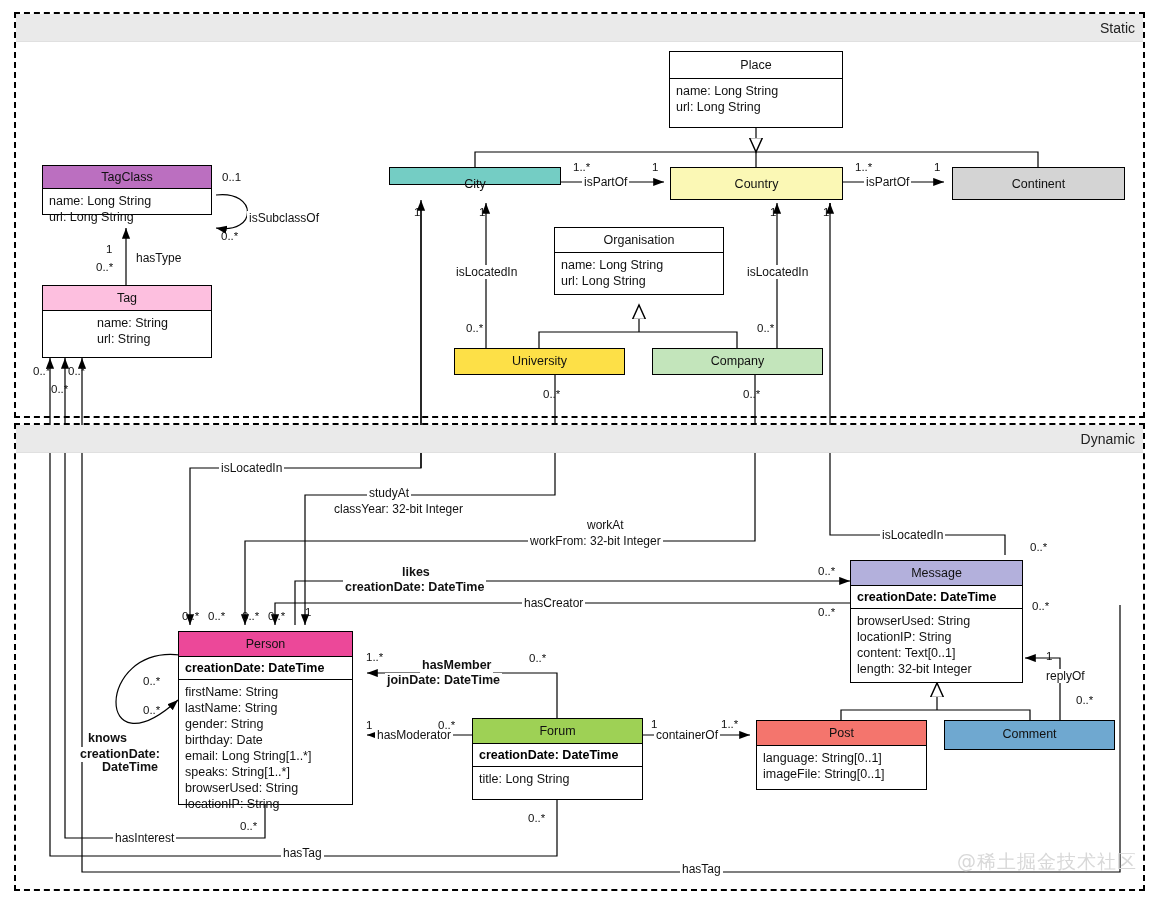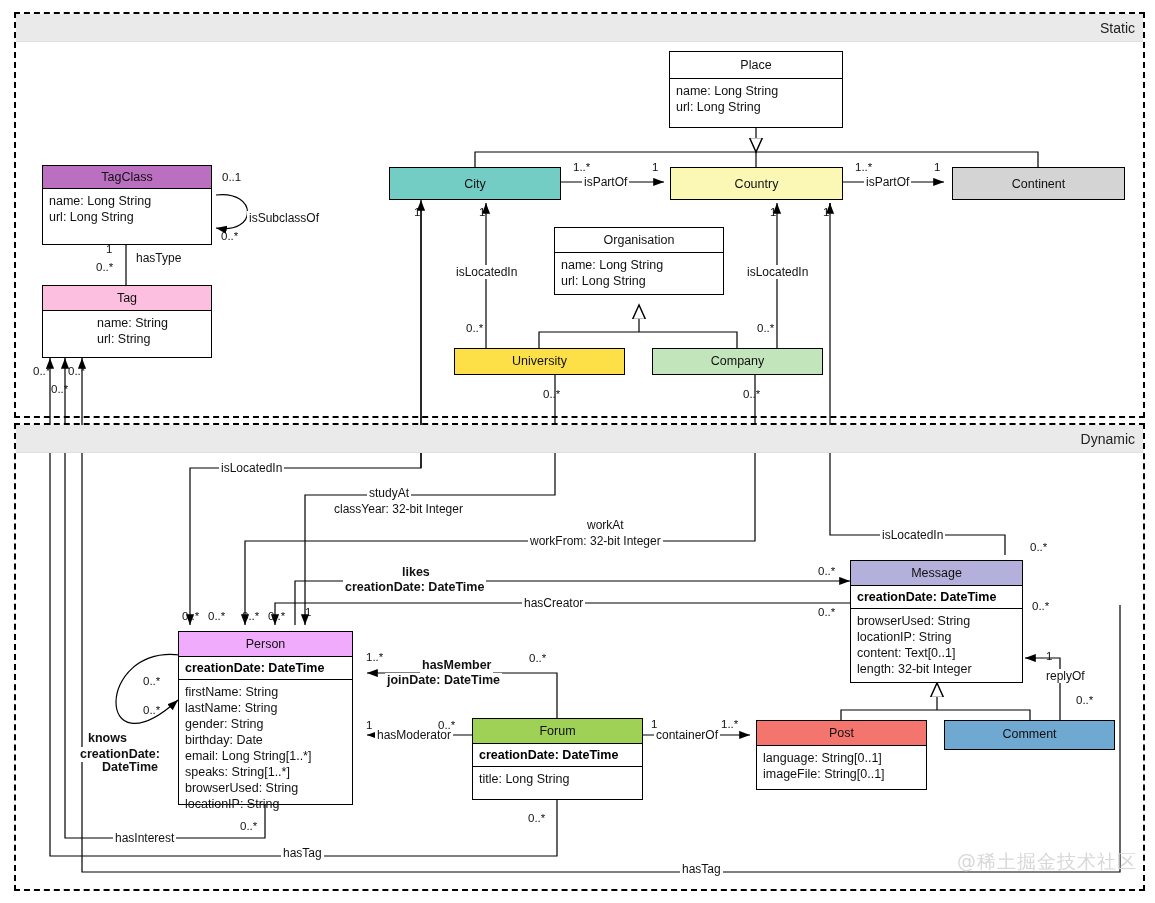--- a/index.html
+++ b/index.html
@@ -109,33 +109,33 @@
   </div>
 
   <div class="cls" style="left:669px;top:51px;width:174px;height:77px;">
     <div class="hdr">Place</div>
     <div class="attrs">
       <div>name: Long String</div>
       <div>url: Long String</div>
     </div>
   </div>
 
-  <div class="cls" style="left:389px;top:167px;width:172px;height:33px;background:#74cdc4;">
+  <div class="cls" style="left:389px;top:167px;width:172px;height:18px;background:#74cdc4;">
     <div class="hdr" style="line-height:21px;">City</div>
   </div>
 
   <div class="cls" style="left:670px;top:167px;width:173px;height:33px;background:#fbf8b5;">
     <div class="hdr" style="line-height:21px;">Country</div>
   </div>
 
   <div class="cls" style="left:952px;top:167px;width:173px;height:33px;background:#d4d4d4;">
     <div class="hdr" style="line-height:21px;">Continent</div>
   </div>
 
-  <div class="cls" style="left:42px;top:165px;width:170px;height:80px;">
+  <div class="cls" style="left:42px;top:165px;width:170px;height:50px;">
     <div class="hdr colored" style="background:#bb6fc0;padding:4px;">TagClass</div>
     <div class="attrs" style="border-top:none;">
       <div>name: Long String</div>
       <div>url: Long String</div>
     </div>
   </div>
 
   <div class="cls" style="left:42px;top:285px;width:170px;height:73px;">
     <div class="hdr colored" style="background:#fdbfdf;padding:5px 4px;">Tag</div>
     <div class="attrs" style="border-top:none;margin-left:48px;">
@@ -154,21 +154,21 @@
 
   <div class="cls" style="left:454px;top:348px;width:171px;height:27px;background:#fde047;">
     <div class="hdr" style="padding:5px 4px;">University</div>
   </div>
 
   <div class="cls" style="left:652px;top:348px;width:171px;height:27px;background:#c3e5bb;">
     <div class="hdr" style="padding:5px 4px;">Company</div>
   </div>
 
   <div class="cls" style="left:178px;top:631px;width:175px;height:174px;">
-    <div class="hdr colored" style="background:#f0abfc;padding:5px 4px;">Person</div>
+    <div class="hdr colored" style="background:#ec4899;padding:5px 4px;">Person</div>
     <div class="keyrow" style="border-top:none;">creationDate: DateTime</div>
     <div class="attrs">
       <div>firstName: String</div>
       <div>lastName: String</div>
       <div>gender: String</div>
       <div>birthday: Date</div>
       <div>email: Long String[1..*]</div>
       <div>speaks: String[1..*]</div>
       <div>browserUsed: String</div>
       <div>locationIP: String</div>

